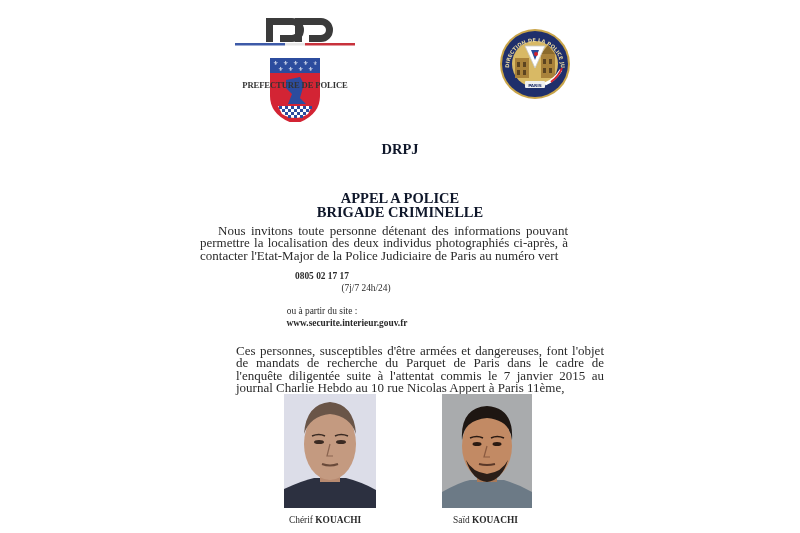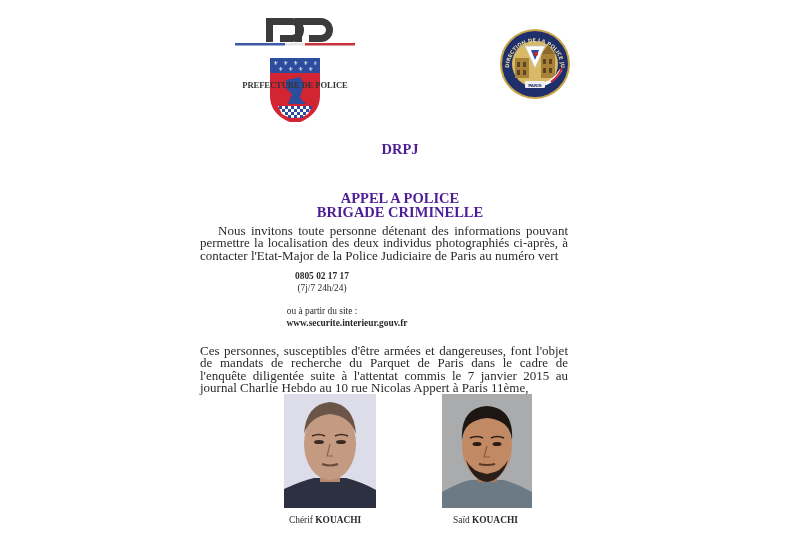--- a/index.html
+++ b/index.html
@@ -8,33 +8,33 @@
   .abs { position: absolute; }
 
   
   .pp-logo { left: 233px; top: 14px; width: 124px; height: 108px; }
   .pp-caption { position: absolute; left: 0; top: 34px; width: 124px; text-align: center;
                 font-size: 8.6px; font-weight: bold; letter-spacing: -0.1px; color: #333;
                 font-family: "Liberation Serif", serif; white-space: nowrap; margin-top: 32px; }
   .badge { left: 499px; top: 28px; width: 72px; height: 72px; }
 
   
-  .h-line { width: 800px; left: 0; text-align: center; font-weight: bold; color: #4c1d95; }
+  .h-line { width: 800px; left: 0; text-align: center; font-weight: bold; color: #0f172a; }
   .h1 { top: 141px; font-size: 14.5px; }
   .h2 { top: 157px; font-size: 14.5px; margin-top: 47px; }
   .h3 { top: 190px; font-size: 14.5px; }
 
   .para { left: 200px; width: 368px; font-size: 13px; line-height: 12.3px;
           text-align: justify; color: #2a2a2a; }
   .p1 { top: 225px; text-indent: 18px; }
-  .p2 { top: 345px; }
+  .p2 { top: 345px; margin-left: 36px; }
 
   .center-line { left: 0; width: 644px; text-align: center; font-size: 9.4px; color: #2a2a2a; }
   .phone { top: 271px; font-weight: bold; }
-  .hours { top: 283px; }
+  .hours { top: 283px; padding-left: 44px; }
   .oupartir { top: 306px; }
   .site { top: 318px; font-weight: bold; padding-left: 25px; }
 
   
   .photo { top: 394px; height: 114px; overflow: hidden; }
   .photo1 { left: 284px; width: 92px; background: #dcdde6; }
   .photo2 { left: 442px; width: 90px; background: #a8aaac; }
   .photo svg { display: block; }
 
   .caption { top: 515px; font-size: 9.4px; color: #2a2a2a; white-space: nowrap; }

